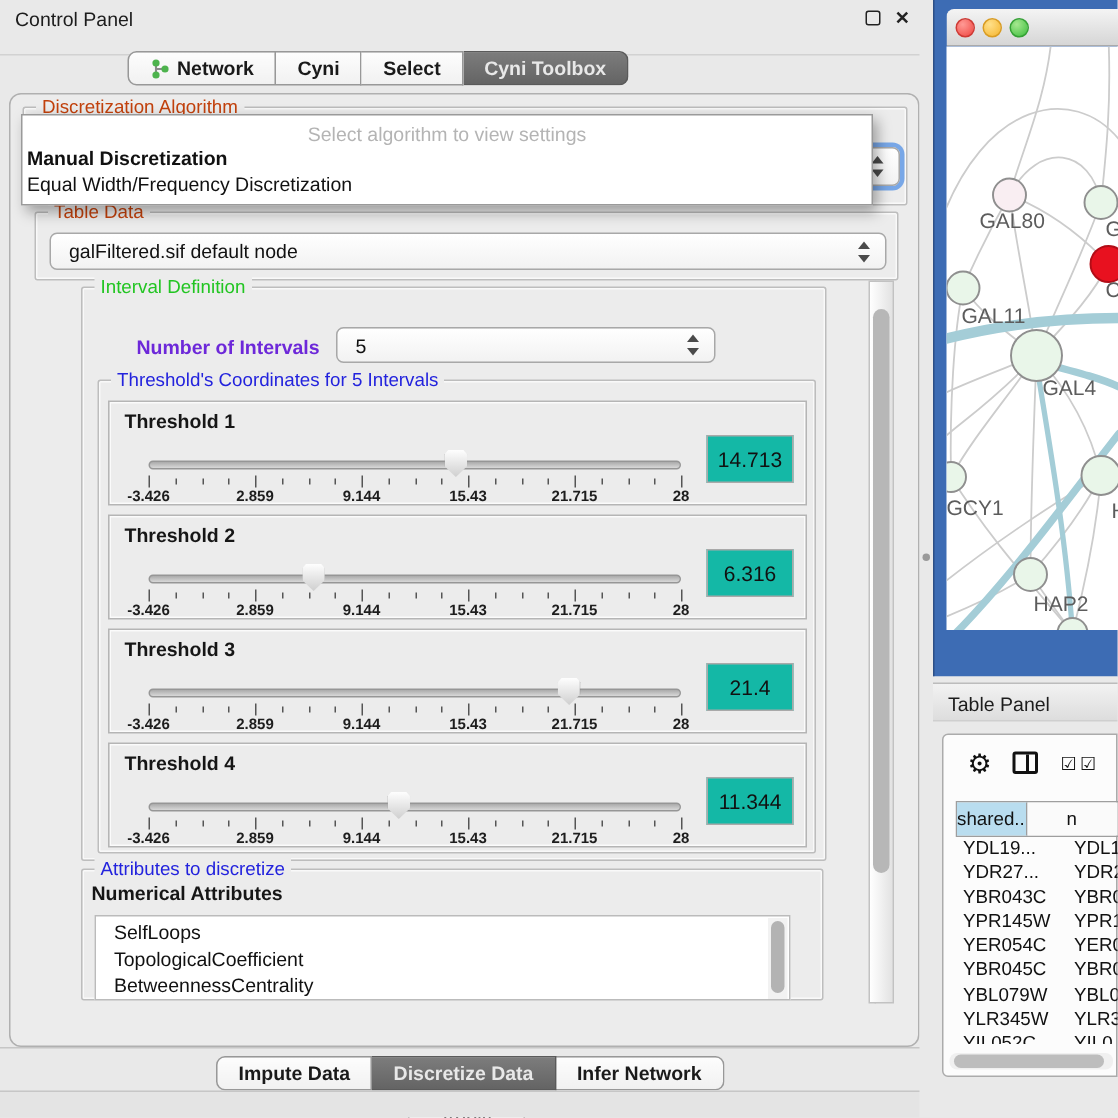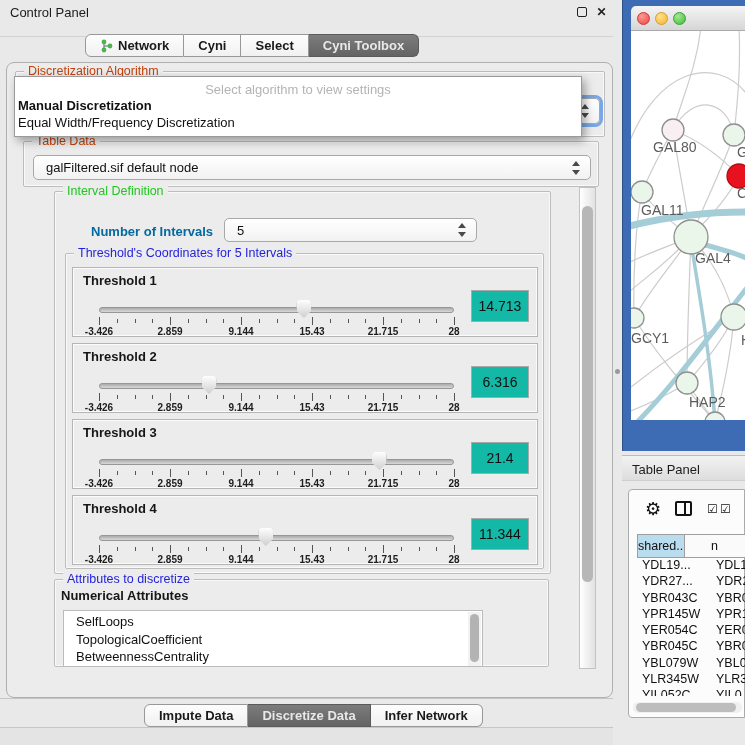--- a/index.html
+++ b/index.html
@@ -61,21 +61,21 @@
     clip-path:polygon(50% 100%, 0 60%, 0 16%, 16% 0, 84% 0, 100% 16%, 100% 60%);
     filter:drop-shadow(0 0 1px #777); }
   .ticks { position:absolute; left:0; top:13px; width:100%; height:8px; }
   .tick { position:absolute; top:2px; width:1px; height:4px; background:#555; }
   .tick.major { top:0; height:8px; }
   .tick-labels { position:absolute; left:0; top:22px; width:100%; height:12px; }
   .tick-labels span { position:absolute; transform:translateX(-50%); font-size:10px; font-weight:bold; color:#1d1d1d; white-space:nowrap; }
   .th-value { position:absolute; right:8px; top:22px; width:58px; height:32px; background:#14b8a6;
     border:1px solid #a9a9a9; font-size:14px; color:#111; text-align:center; line-height:30px; }
   
-  #attr-list { position:absolute; left:8px; top:30px; width:420px; height:57px; background:#ffffff;
+  #attr-list { position:absolute; left:8px; top:30px; width:464px; height:57px; background:#ffffff;
     border:1px solid #bbbbbb; overflow:hidden; font-size:13px; color:#111; padding:2px 0 0 12px; line-height:17.5px; }
   #attr-scrollbar { position:absolute; right:1px; top:1px; width:13px; height:55px; background:#f2f2f2; }
   #attr-scrollbar div { position:absolute; left:2px; top:2px; width:9px; height:48px; background:#b3b3b3; border-radius:5px; }
   
   #apply-button { position:absolute; left:265px; top:672px; width:78px; height:22px;
     background:linear-gradient(#ffffff,#ededed); border:1px solid #9d9d9d; border-radius:5px;
     font-size:13.5px; color:#111; text-align:center; line-height:20px; }
   #cp-footer-line1 { position:absolute; left:0; top:698px; width:620px; border-top:1px solid #c6c6c6; }
   #cp-footer-line2 { position:absolute; left:0; top:727px; width:620px; border-top:1px solid #c6c6c6; background:#e4e4e4; height:18px; }
   
@@ -168,21 +168,21 @@
             <i class="dn"></i>
           </span>
       </div>
     </div>
 
     <div id="settings-viewport" style="left:5px; top:124px; width:572px; height:482px; position:absolute;">
 
       <div class="groupbox" style="left:42px; top:4px; width:497px; height:383px;">
         <span class="group-title green">Interval Definition</span>
 
-        <span style="position:absolute; left:36px; top:32px; font-size:13px; font-weight:bold; color:#0369a1;">Number of Intervals</span>
+        <span style="position:absolute; left:36px; top:32px; font-size:13px; font-weight:bold; color:#6d28d9;">Number of Intervals</span>
         <div class="combo" style="left:169px; top:26px; width:253px; height:24px;">
           <span>5</span>
           <span class="stepper">
               <i class="up"></i>
               <i class="dn"></i>
             </span>
         </div>
 
         <div class="groupbox" style="left:10px; top:61px; width:479px; height:316px;">
           <span class="group-title blue">Threshold's Coordinates for 5 Intervals</span>

